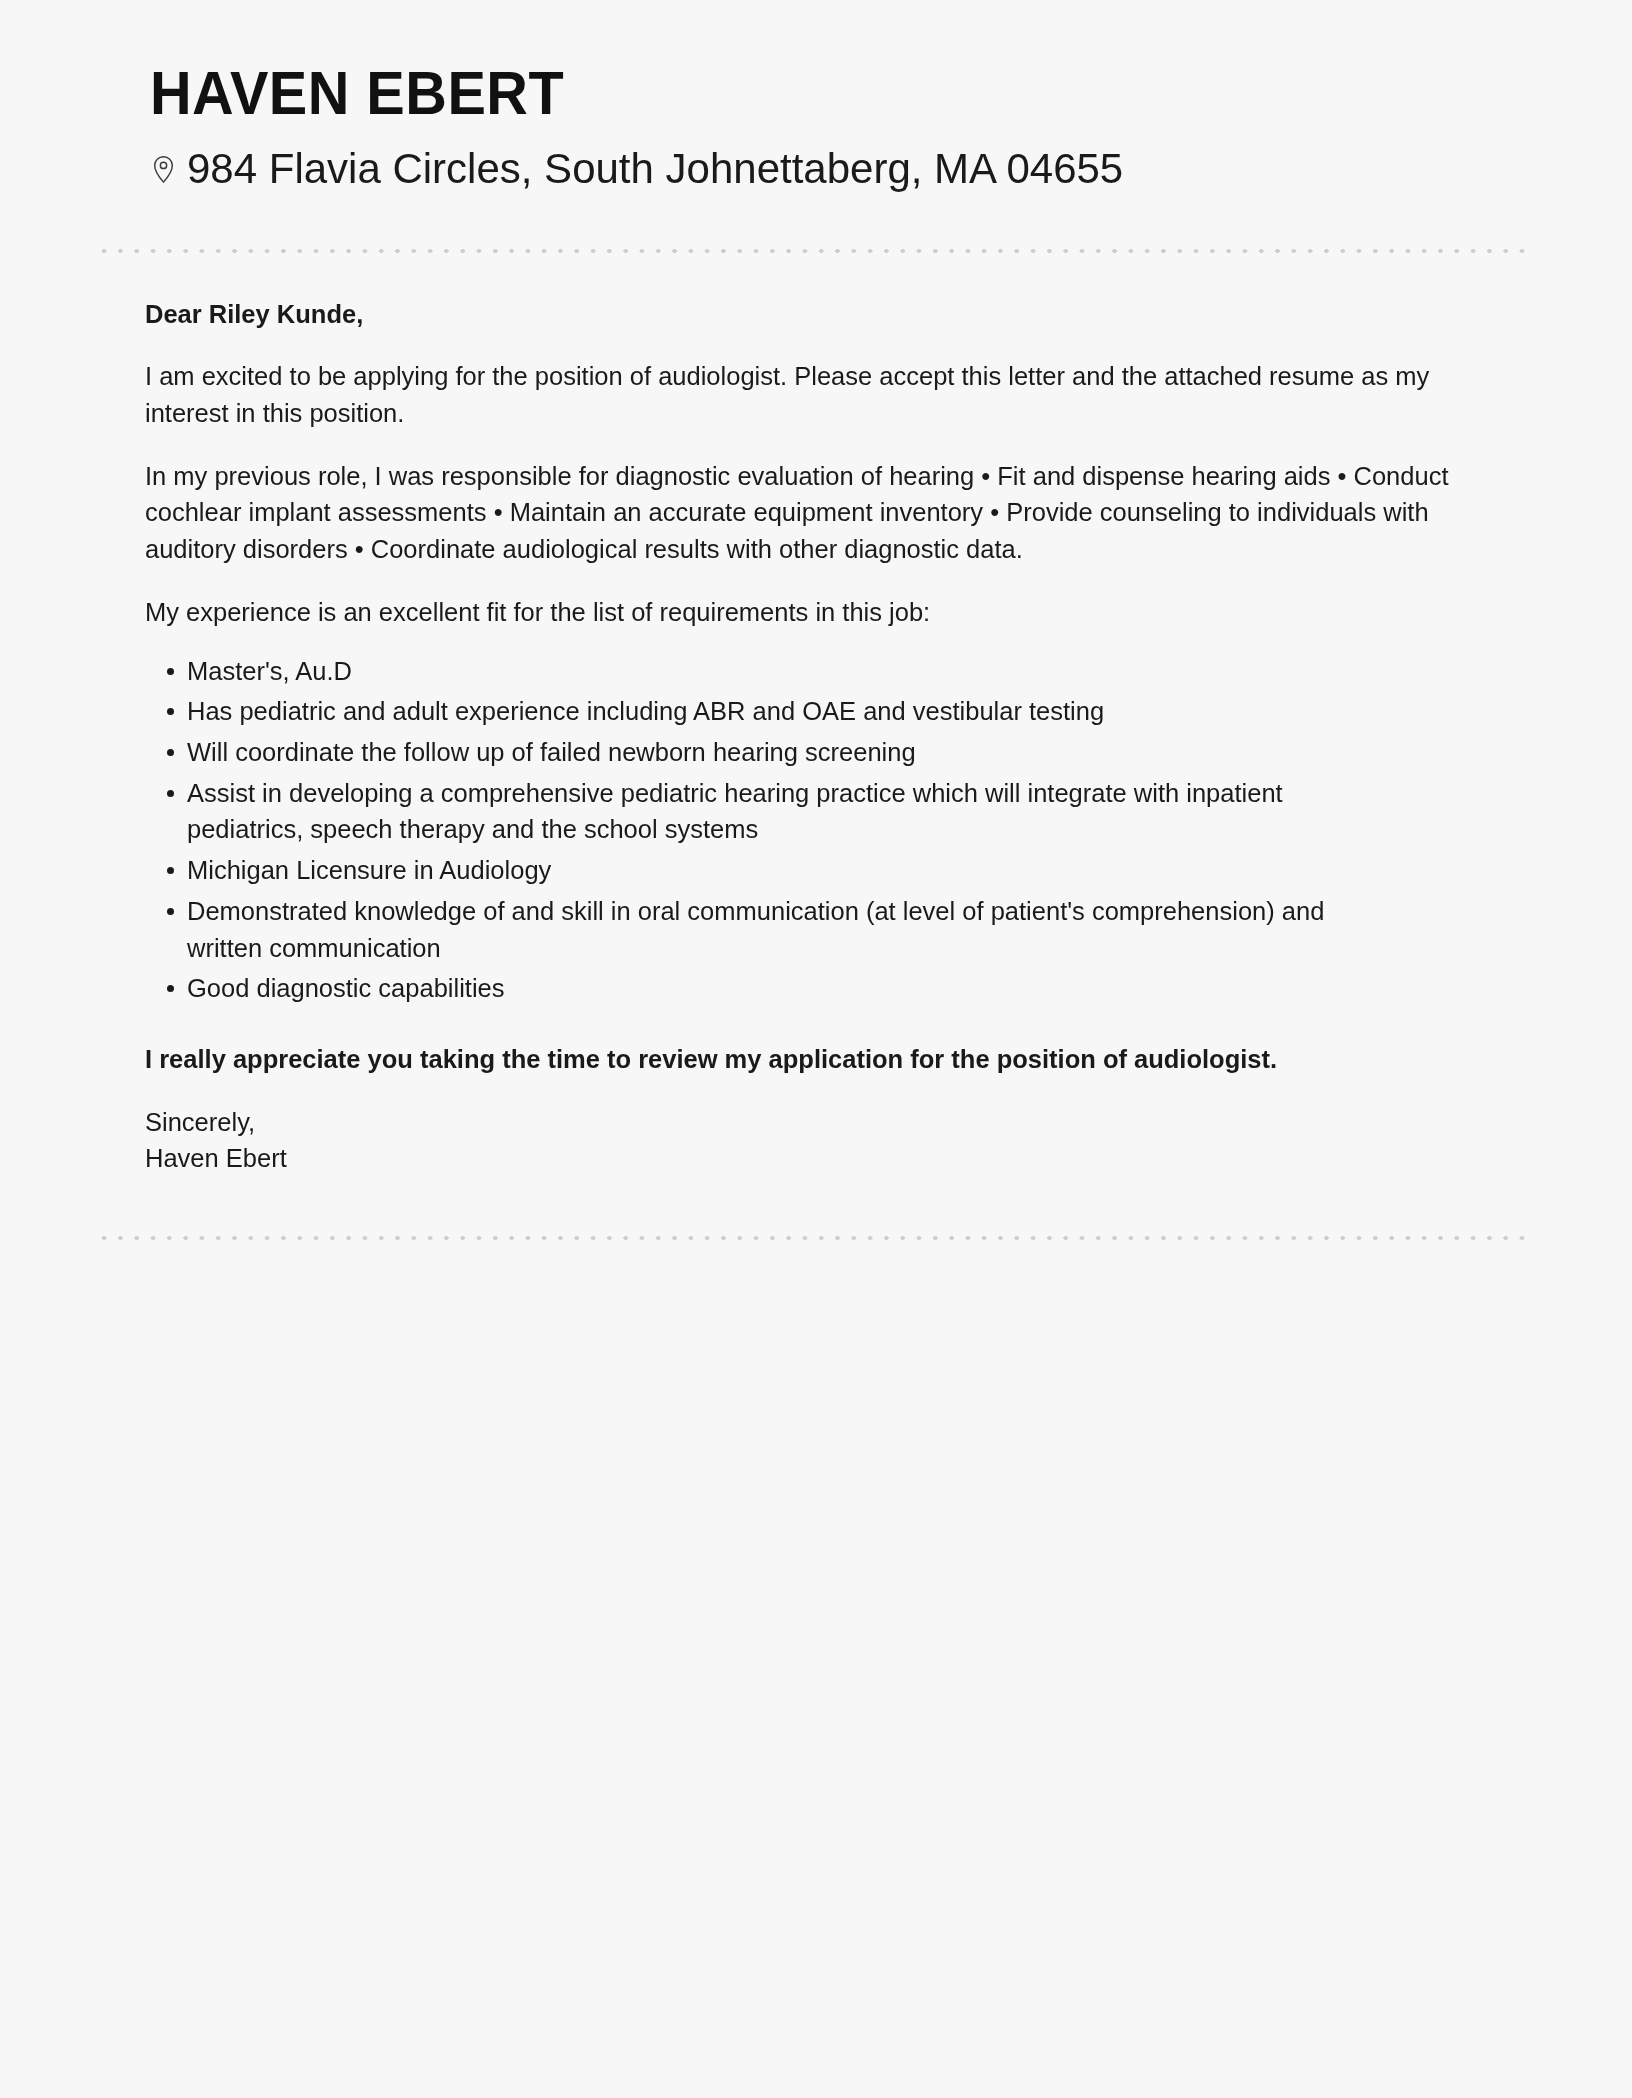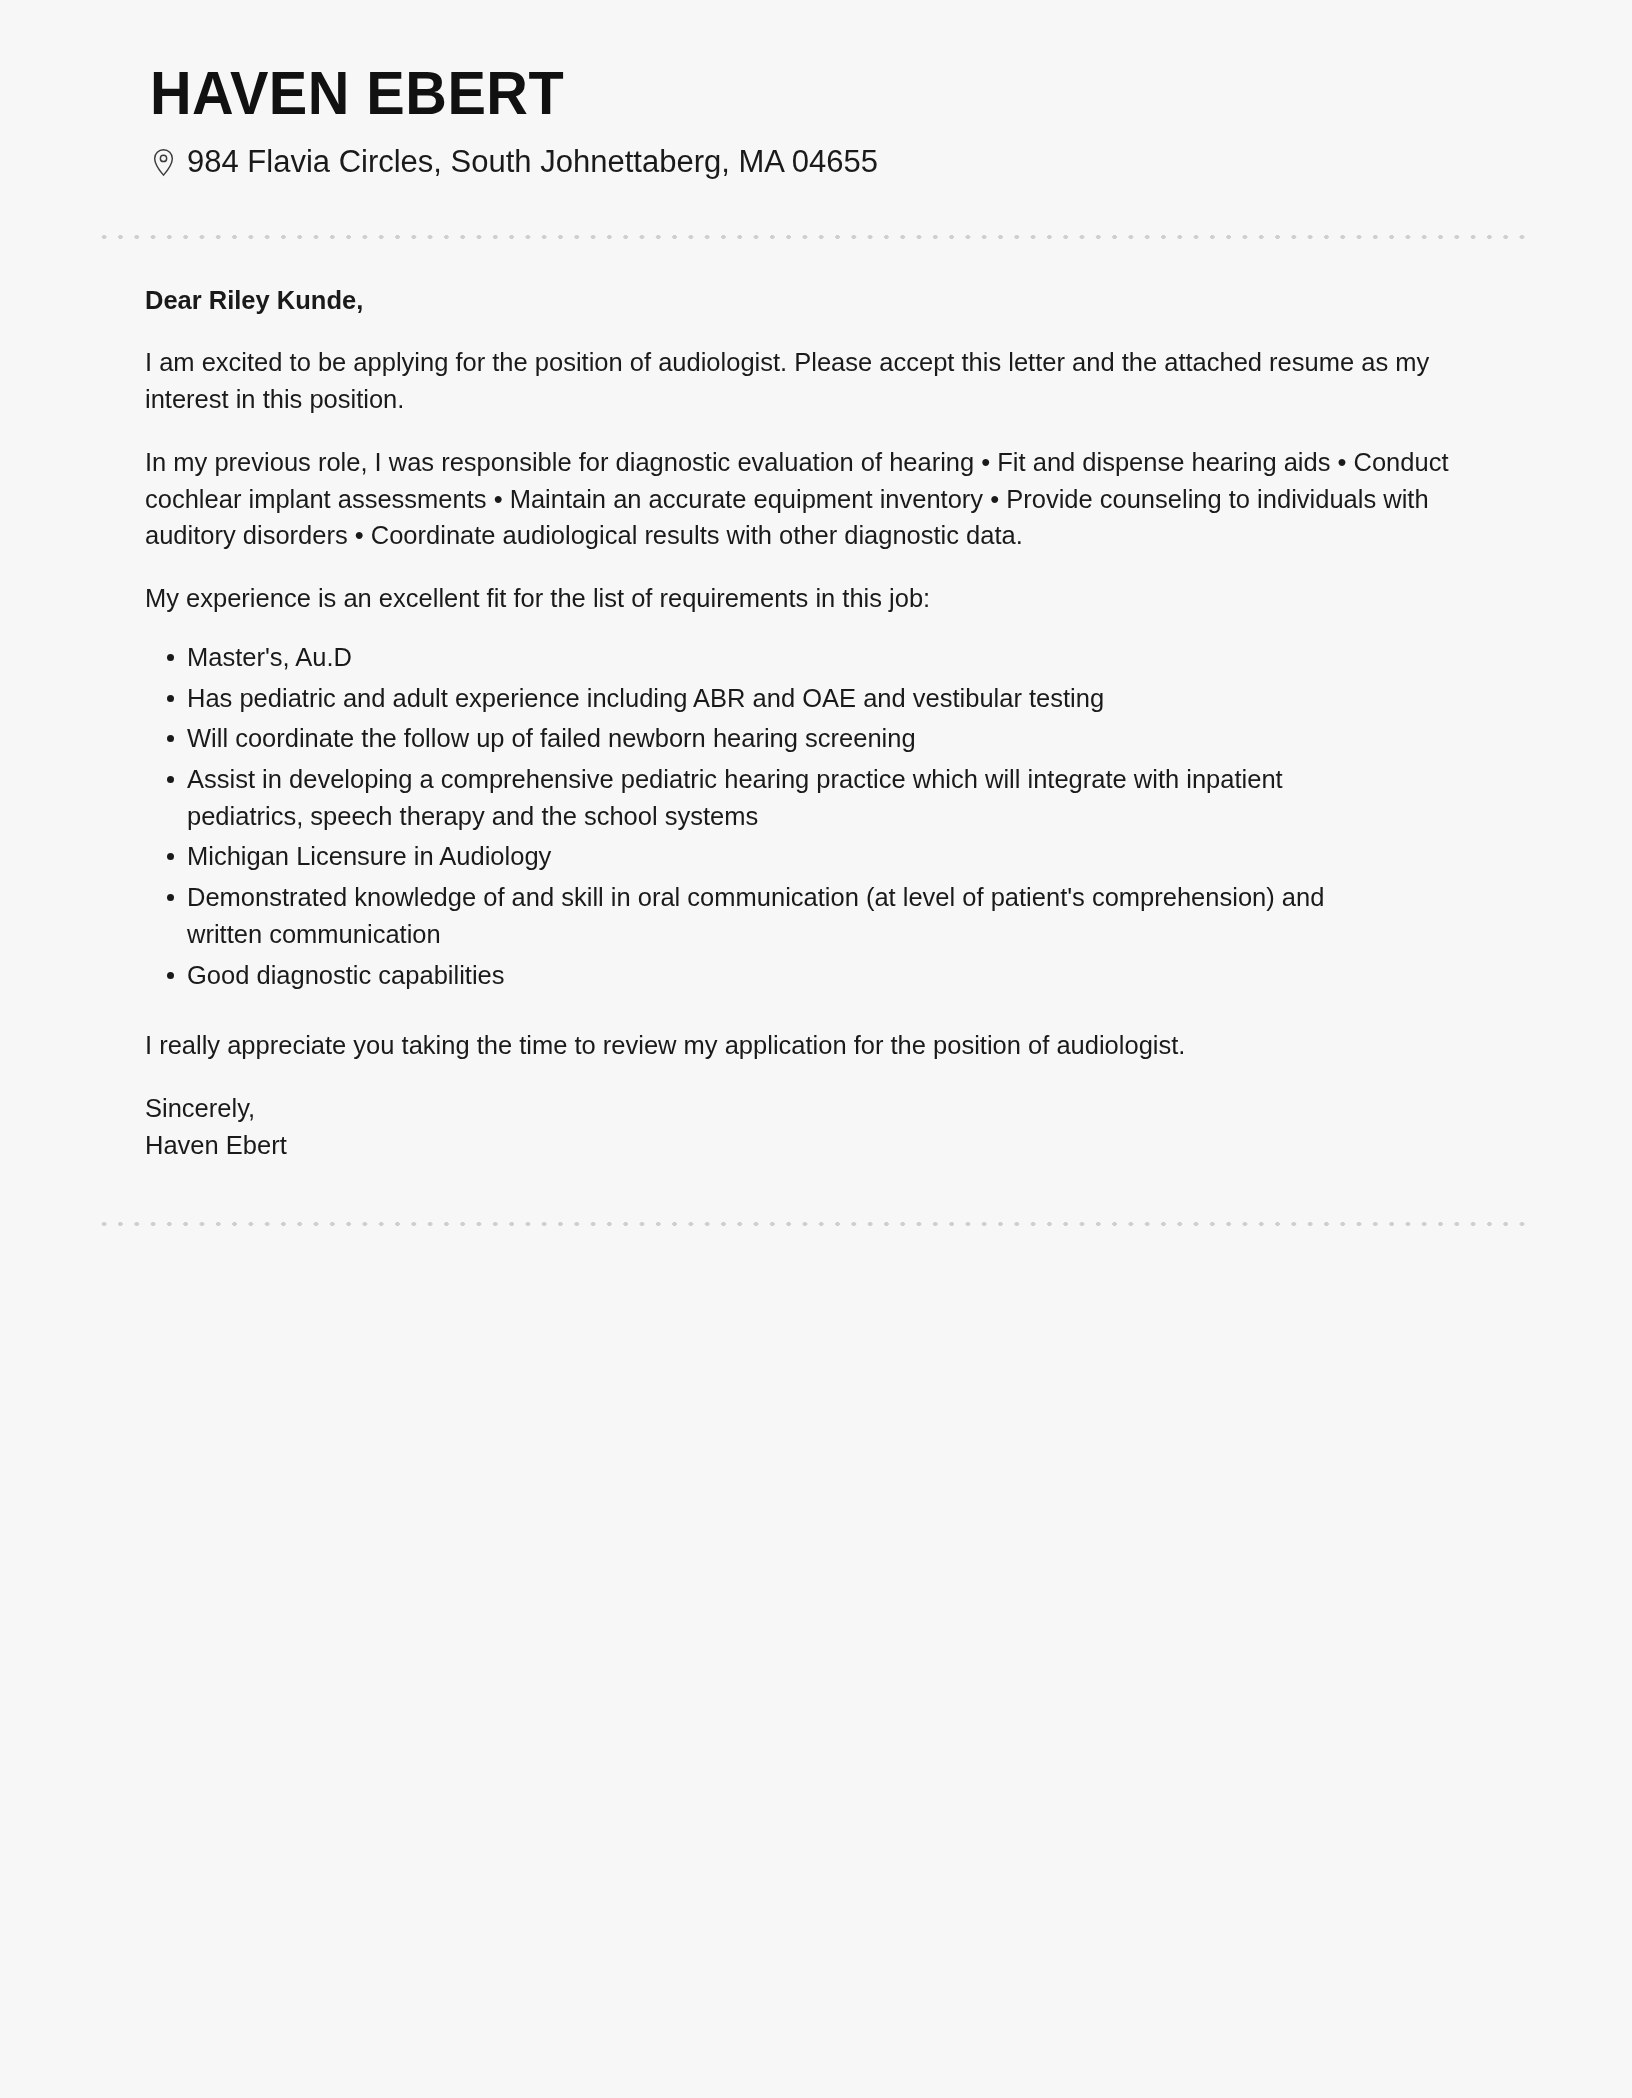--- a/index.html
+++ b/index.html
@@ -37,21 +37,21 @@
     margin: 0;
     transform: scaleX(0.93);
     transform-origin: left center;
     white-space: nowrap;
   }
   .contact-line {
     display: flex;
     align-items: center;
     gap: 11px;
     margin-top: 19px;
-    font-size: 31px;
+    font-size: 42px;
     line-height: 1.25;
     color: #1a1a1a;
     white-space: nowrap;
   }
   .pin-icon {
     display: inline-flex;
     align-items: center;
     justify-content: center;
     width: 26px;
     height: 32px;
@@ -93,21 +93,21 @@
     font-weight: 700;
     margin: 0 0 26px 0;
   }
   .para {
     margin: 0 0 26px 0;
   }
   .para-last {
     margin-bottom: 22px;
   }
   .closing-strong {
-    font-weight: 400;
+    font-weight: 700;
     margin: 34px 0 26px 0;
   }
   .signoff {
     margin: 0;
   }
   .signoff div { margin: 0; }
 
   .req-list {
     list-style: none;
     margin: 0 0 0 0;

